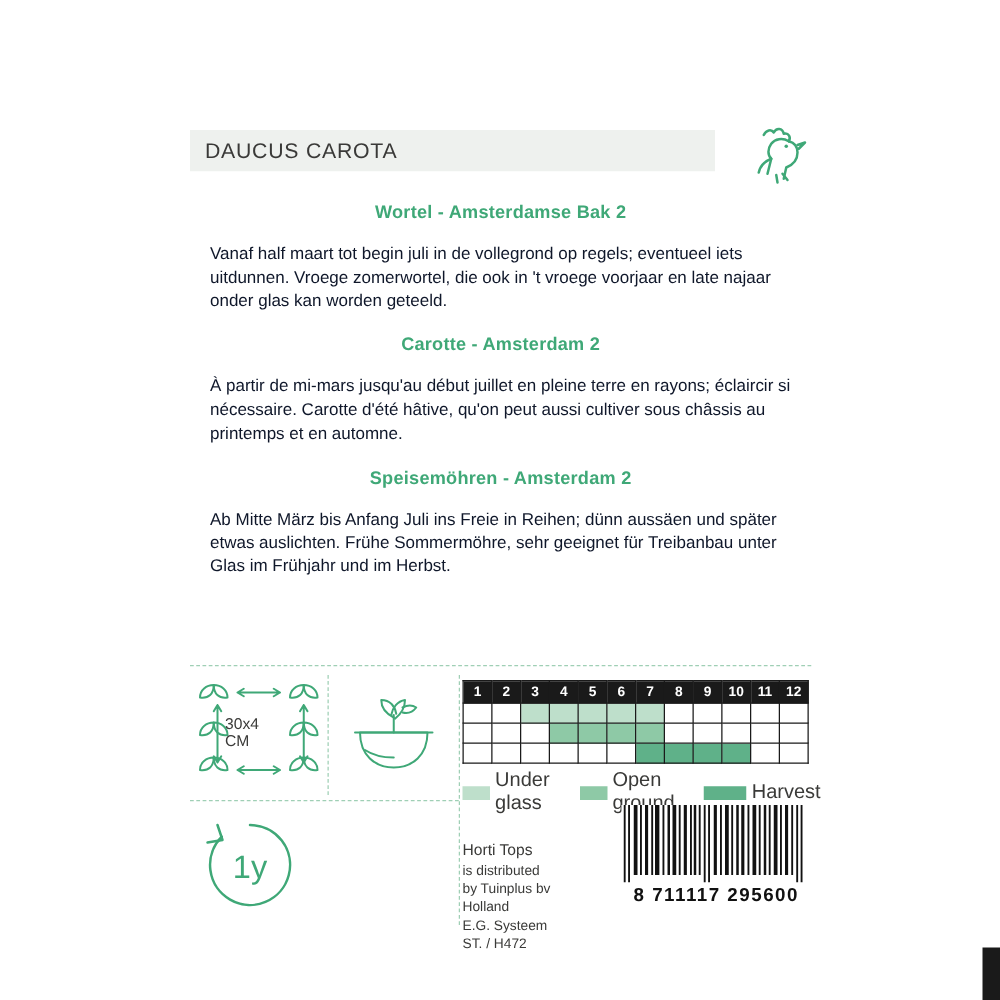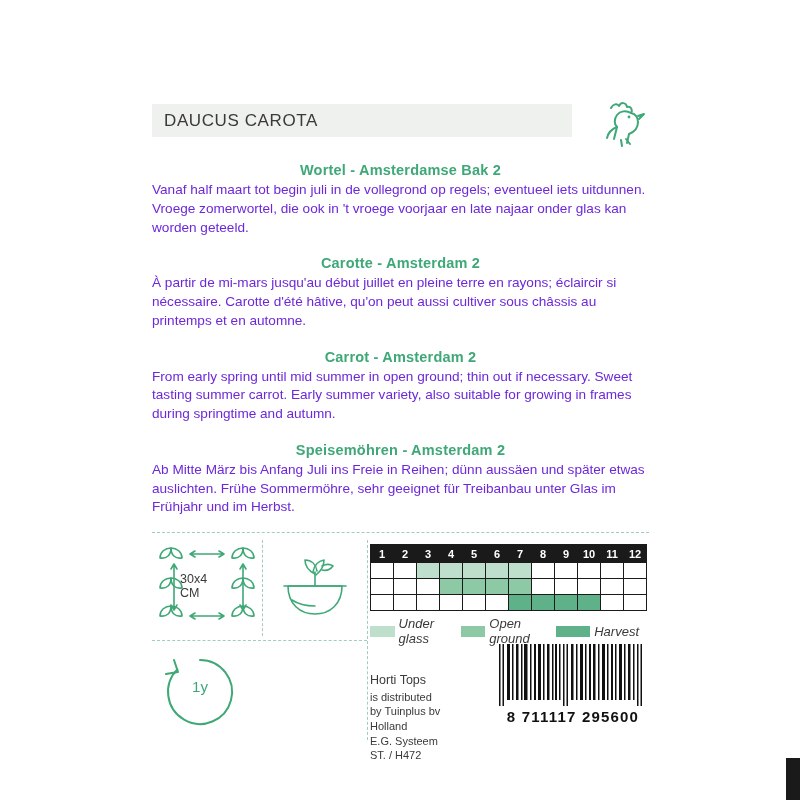--- a/index.html
+++ b/index.html
@@ -65,22 +65,22 @@
     font-size: 14.5px;
     font-weight: bold;
     color: #3fa877;
     margin: 0 0 3px 0;
     letter-spacing: 0.2px;
     text-align: center;
   }
   .block-body {
     font-size: 13.6px;
     line-height: 1.38;
-    color: #6d28d9;
-    margin: 0;
+    color: #0f172a;
+    margin: 16px;
   }
 
   
   .dash-h {
     position: absolute;
     height: 0;
     border-top: 1.5px dashed #9fcfb5;
   }
   .dash-v {
     position: absolute;
@@ -126,21 +126,21 @@
     top: 118px;
     width: 76px;
     height: 76px;
   }
   .year-text {
     position: absolute;
     left: 10px;
     top: 142px;
     width: 76px;
     text-align: center;
-    font-size: 15px;
+    font-size: 26px;
     color: #3fa877;
     font-weight: normal;
   }
 
   
   .calendar {
     position: absolute;
     left: 218px;
     top: 8px;
     width: 277px;
@@ -168,23 +168,22 @@
   .c-glass { background: #bedfcb; }
   .c-open  { background: #8ec9a6; }
   .c-harv  { background: #5fb189; }
   .c-empty { background: #ffffff; }
 
   .legend {
     margin-top: 5px;
     display: flex;
     align-items: center;
     gap: 4px;
-    font-size: 13px;
+    font-size: 16px;
     color: #3a3a38;
-    font-style: italic;
   }
   .legend-item {
     display: flex;
     align-items: center;
     gap: 4px;
     margin-right: 8px;
   }
   .sw {
     width: 34px;
     height: 11px;
@@ -265,24 +264,20 @@
     <div class="block">
       <p class="block-title">Wortel - Amsterdamse Bak 2</p>
       <p class="block-body">Vanaf half maart tot begin juli in de vollegrond op regels; eventueel iets uitdunnen. Vroege zomerwortel, die ook in 't vroege voorjaar en late najaar onder glas kan worden geteeld.</p>
     </div>
 
     <div class="block">
       <p class="block-title">Carotte - Amsterdam 2</p>
       <p class="block-body">À partir de mi-mars jusqu'au début juillet en pleine terre en rayons; éclaircir si nécessaire. Carotte d'été hâtive, qu'on peut aussi cultiver sous châssis au printemps et en automne.</p>
     </div>
 
-    <div class="block">
-      <p class="block-title">Carrot - Amsterdam 2</p>
-      <p class="block-body">From early spring until mid summer in open ground; thin out if necessary. Sweet tasting summer carrot. Early summer variety, also suitable for growing in frames during springtime and autumn.</p>
-    </div>
 
     <div class="block">
       <p class="block-title">Speisemöhren - Amsterdam 2</p>
       <p class="block-body">Ab Mitte März bis Anfang Juli ins Freie in Reihen; dünn aussäen und später etwas auslichten. Frühe Sommermöhre, sehr geeignet für Treibanbau unter Glas im Frühjahr und im Herbst.</p>
     </div>
 
   </div>
 
   <div class="dash-h" style="left:152px; top:532px; width:497px;"></div>
   <div class="dash-h" style="left:152px; top:640px; width:215px;"></div>

